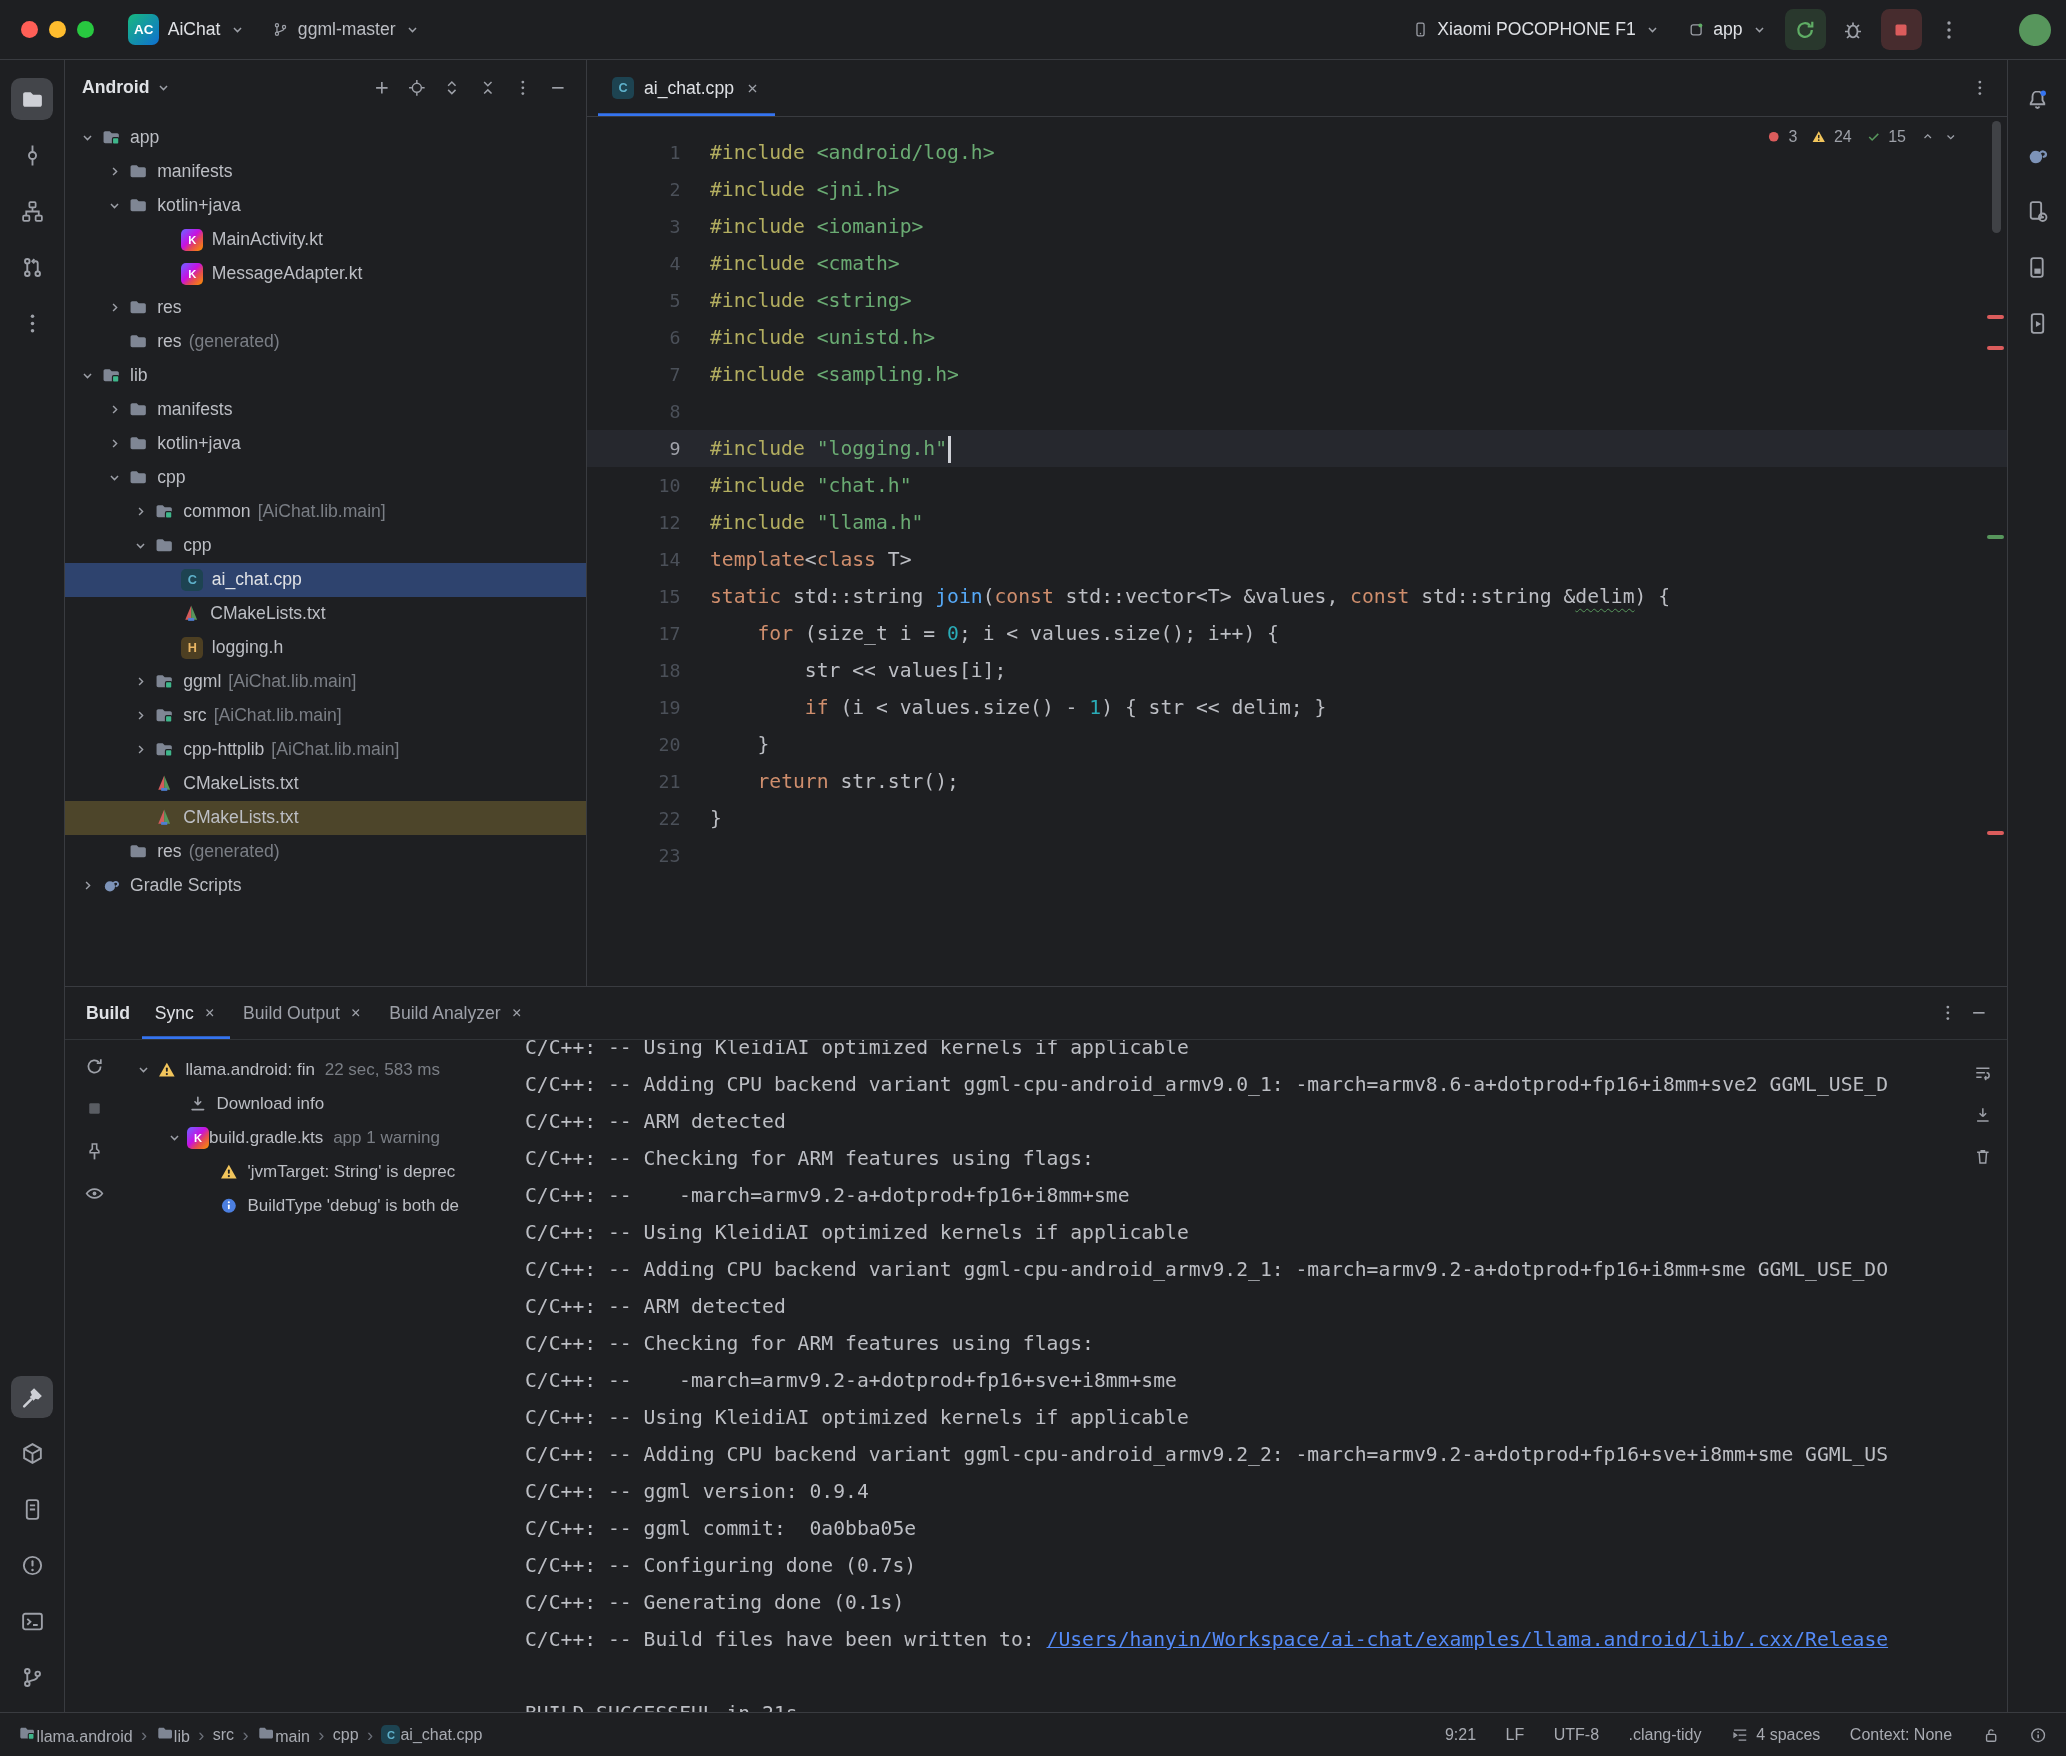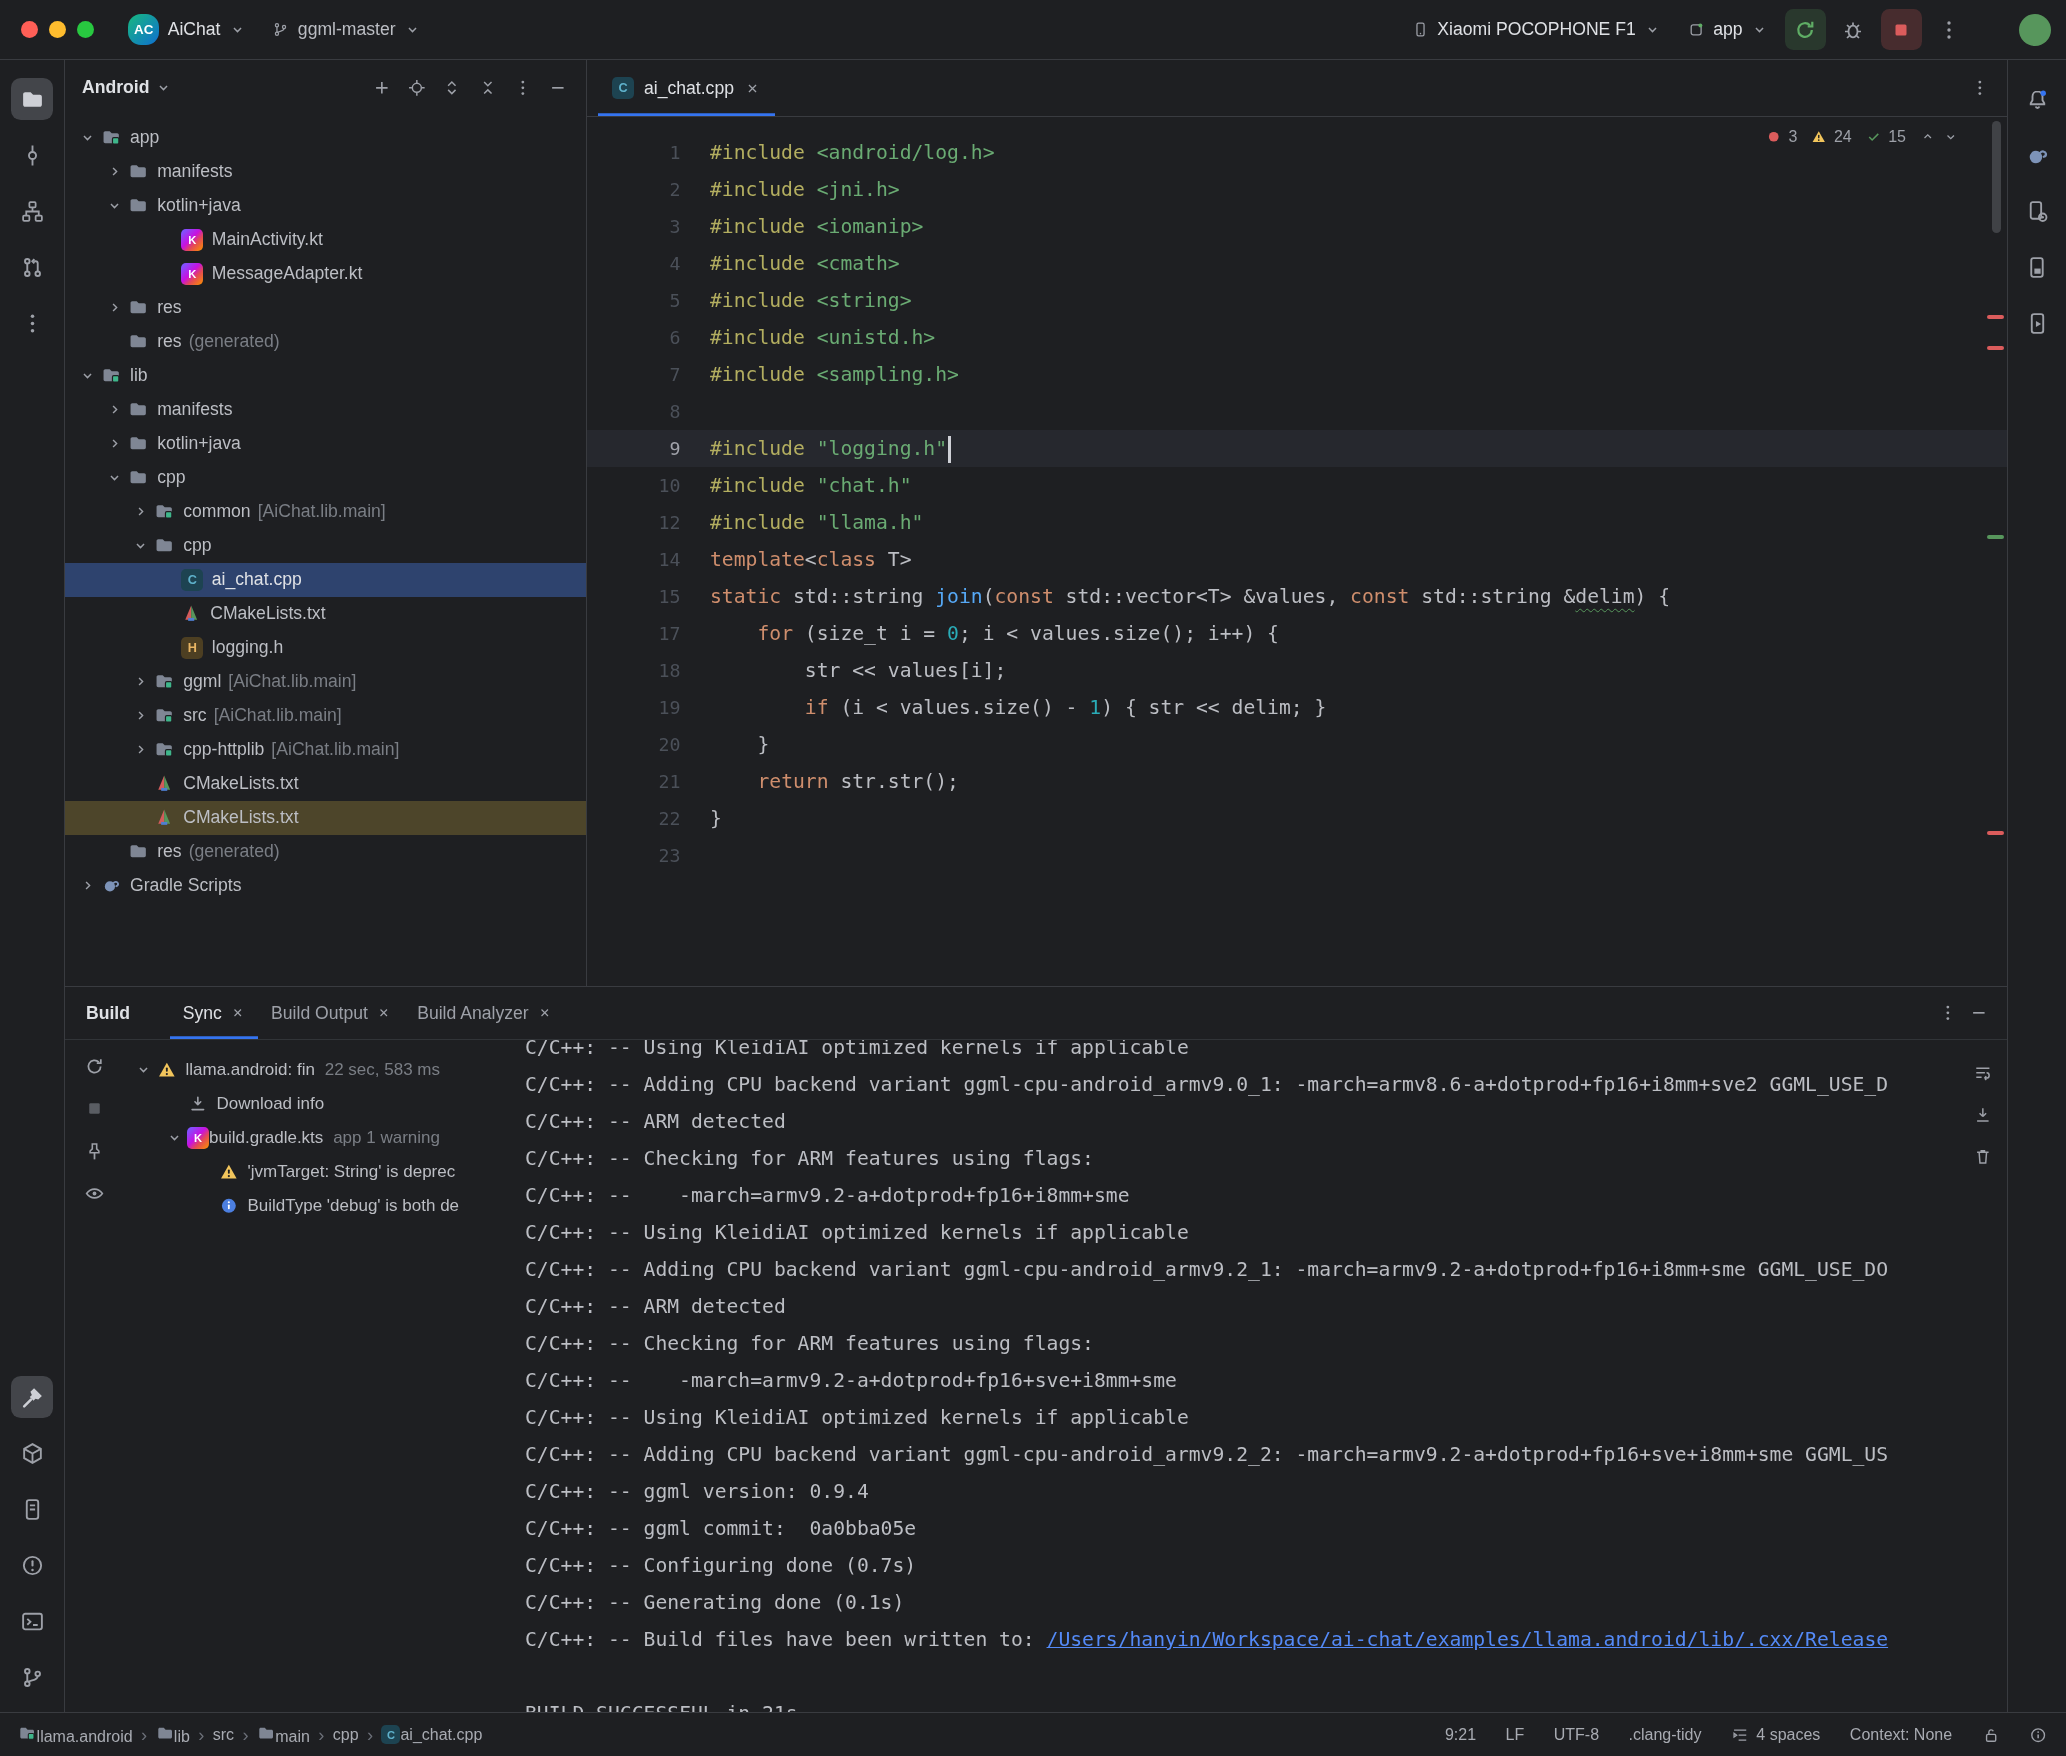--- a/index.html
+++ b/index.html
@@ -7,21 +7,21 @@
   body{background:#1e1f22;color:#bcbec4;font-family:"Liberation Sans",sans-serif;-webkit-font-smoothing:antialiased}
   #app{width:2066px;height:1757px;display:flex;flex-direction:column}
 
   
   .titlebar{flex:0 0 60px;display:flex;align-items:center;border-bottom:0.7px solid #393b40;padding:0 15.5px;gap:7px;background:#1e1f22}
   .lights{display:flex;gap:11.2px;margin:0 17px 0 5.6px}
   .light{width:17px;height:17px;border-radius:50%}
   .light.red{background:#ff5f57}.light.yellow{background:#febc2e}.light.green{background:#28c840}
   .widget{display:flex;align-items:center;gap:8.4px;padding:7px 9.8px;border-radius:8.4px;font-size:17.6px;color:#dfe1e5;white-space:nowrap}
   .wlabel.dim{color:#bcbec4}
-  .acbadge{width:31px;height:31px;border-radius:13px;background:linear-gradient(135deg,#17b87f,#0f6fd1);color:#fff;font-weight:bold;font-size:13.4px;display:flex;align-items:center;justify-content:center}
+  .acbadge{width:31px;height:31px;border-radius:7px;background:linear-gradient(135deg,#17b87f,#0f6fd1);color:#fff;font-weight:bold;font-size:13.4px;display:flex;align-items:center;justify-content:center}
   .tb-spacer{flex:1}
   .tb-btn{width:41px;height:41px;border-radius:8.4px;display:flex;align-items:center;justify-content:center;flex:0 0 auto}
   .tb-btn.run-btn{background:rgba(95,173,101,.18)}
   .tb-btn.stop-btn{background:rgba(219,92,92,.22)}
   .tb-group{display:flex;align-items:center;gap:4.2px;margin-left:25px}
   .avatar{width:32px;height:32px;border-radius:50%;background:#57965c;margin-left:9.8px;flex:0 0 auto}
 
   
   .ic{display:inline-flex;align-items:center;justify-content:center;color:#9da0a8;flex:0 0 auto}
   .ic svg{width:21px;height:21px;display:block}
@@ -80,21 +80,21 @@
   .tk-typo{color:#bcbec4;text-decoration:underline wavy #57965c 1.4px;text-underline-offset:4.9px}
   .caret-bar{display:inline-block;width:2.1px;height:27px;background:#ced0d6;vertical-align:middle;margin-left:1.4px}
   .inspections{position:absolute;top:11.2px;right:49px;display:flex;align-items:center;gap:7px;font-size:16px;color:#9da0a8;z-index:5}
   .insp-num{margin-right:7px}
   .vthumb{position:absolute;right:5.6px;top:4.2px;width:9.8px;height:112px;border-radius:4.9px;background:rgba(166,170,180,.25)}
   .stripe-mark{position:absolute;right:2.8px;width:17px;height:4.2px;border-radius:2.1px}
 
   
   .build{flex:0 0 726px;border-top:0.7px solid #393b40;display:flex;flex-direction:column;min-height:0}
   .bhead{flex:0 0 53px;display:flex;align-items:center;padding:0 12.7px 0 21px;border-bottom:0.7px solid #313438}
-  .btitle{font-size:17.6px;font-weight:bold;color:#dfe1e5;margin-right:40px}
+  .btitle{font-size:17.6px;font-weight:bold;color:#dfe1e5;margin-right:12px}
   .btabs{display:flex;height:100%}
   .btab{display:flex;align-items:center;gap:8.4px;padding:0 12.7px;font-size:17.6px;color:#9da0a8;height:100%}
   .btab.active{color:#dfe1e5;box-shadow:inset 0 -2.8px 0 #3574f0}
   .btab .ic svg{width:15.5px;height:15.5px}
   .bh-spacer{flex:1}
   .bbody{flex:1;display:flex;min-height:0}
   .btools{width:59px;flex:0 0 59px;display:flex;flex-direction:column;align-items:center;padding-top:11.2px;gap:11.2px}
   .btools .hbtn .ic svg{width:21px;height:21px}
   .btree{width:394px;flex:0 0 394px;padding-top:12.7px;overflow:hidden}
   .brow{display:flex;align-items:center;height:34px;font-size:17px;color:#bcbec4;white-space:nowrap;overflow:hidden}

